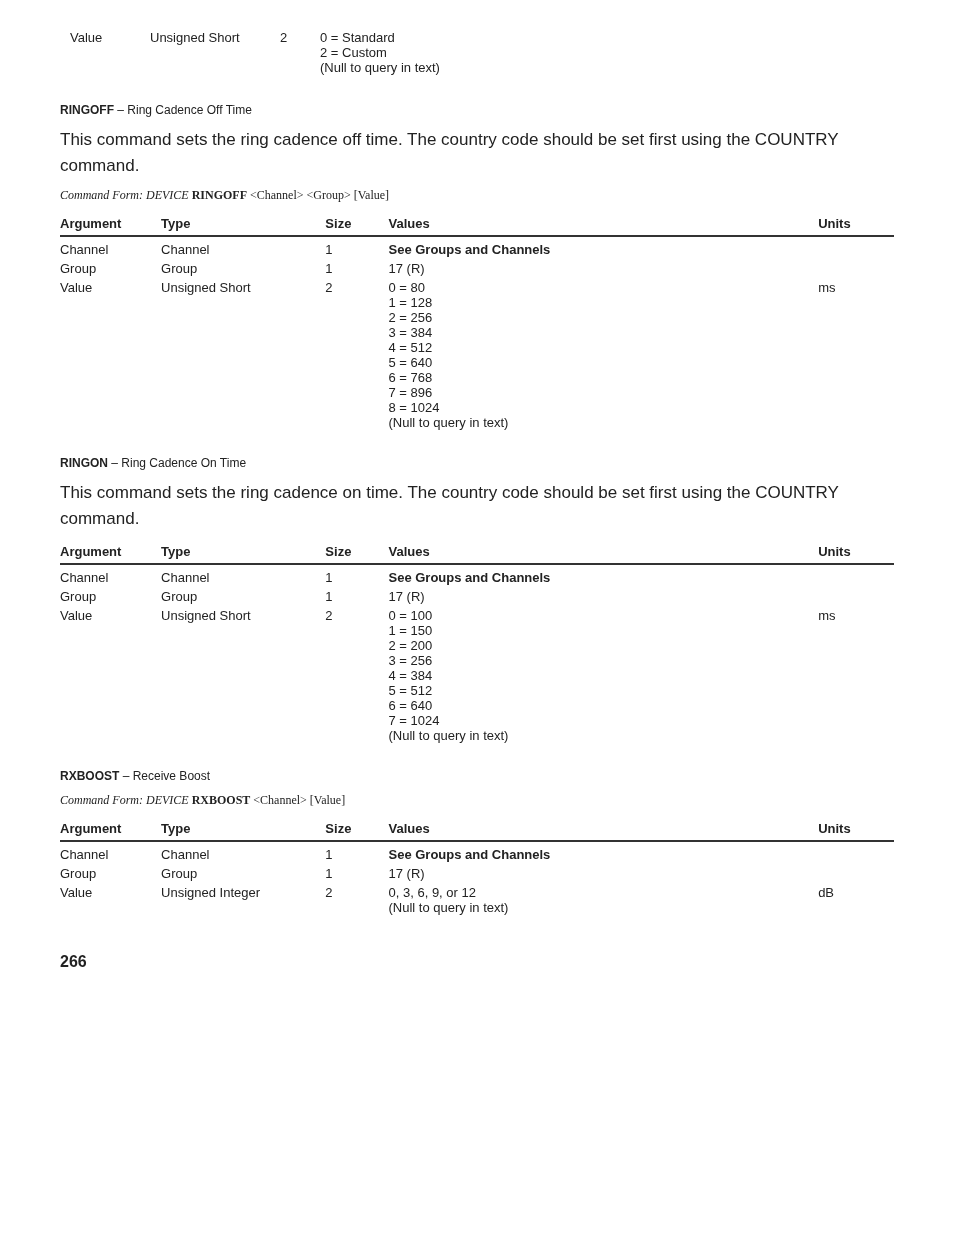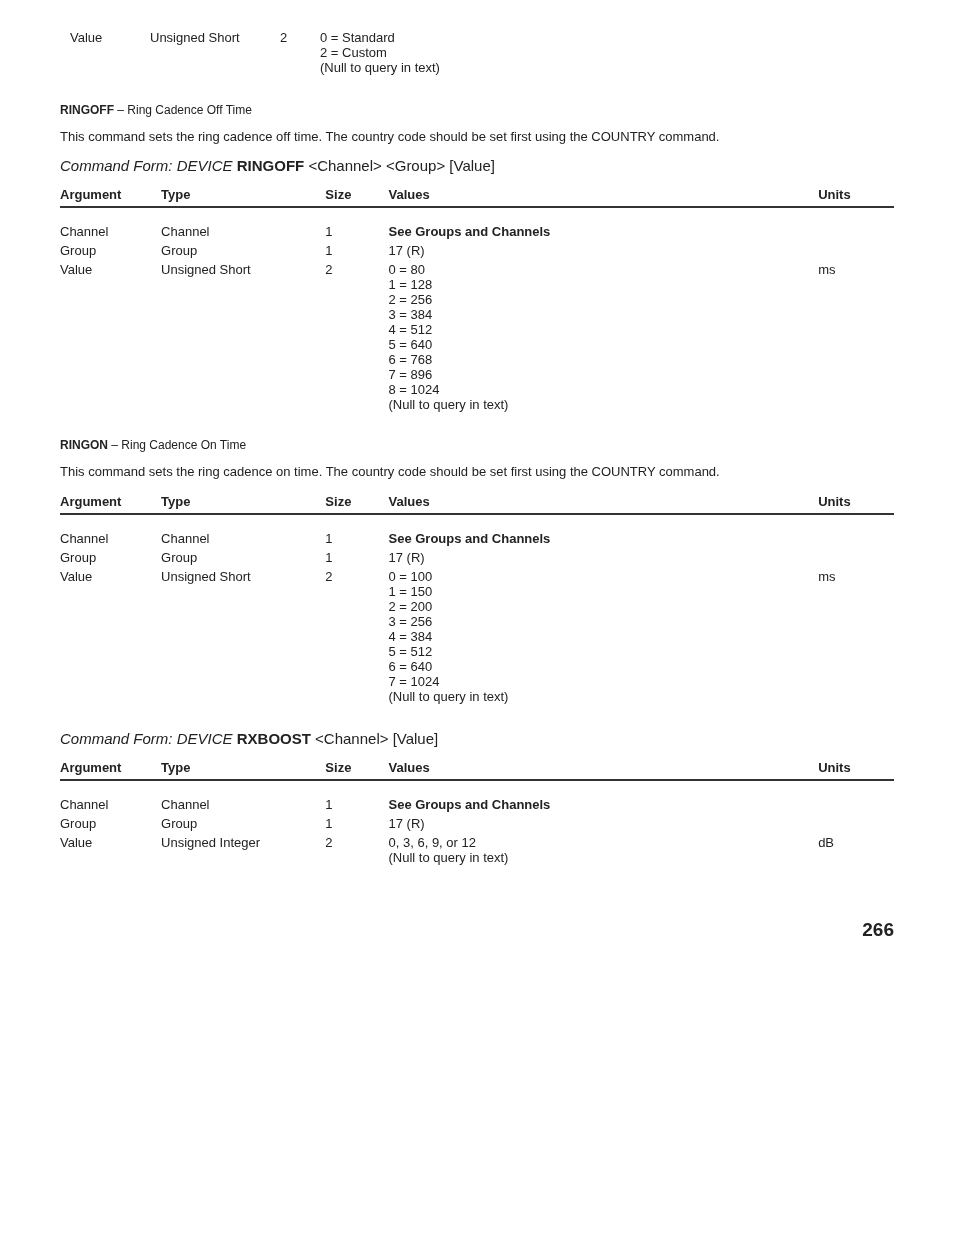--- a/index.html
+++ b/index.html
@@ -28,29 +28,30 @@
       font-size: 12px;
       font-weight: bold;
       margin-bottom: 10px;
       margin-top: 4px;
     }
     .section-title span.normal {
       font-weight: normal;
     }
 
     .description {
-      font-size: 13px;
+      font-size: 17px;
       margin-bottom: 10px;
       line-height: 1.5;
     }
 
     .command-form {
-      font-size: 15px;
+      font-size: 12px;
       margin-bottom: 10px;
       font-style: italic;
+      font-family: Liberation Serif, serif;
     }
     .command-form strong {
       font-style: normal;
       font-weight: bold;
     }
     .command-form span.not-italic {
       font-style: normal;
     }
 
     table {
@@ -66,37 +67,37 @@
       text-align: left;
       font-weight: bold;
       padding: 3px 8px 4px 0;
       font-size: 13px;
     }
     table tbody td {
       padding: 2px 8px 2px 0;
       vertical-align: top;
     }
     table tbody tr:first-child td {
-      padding-top: 16px;
+      padding-top: 5px;
     }
     .col-arg-w { width: 80px; }
     .col-type-w { width: 130px; }
     .col-size-w { width: 50px; margin-left: 15px; }
     .col-values-w { width: 340px; }
     .col-units-w { width: 60px; }
 
     .section-block {
       margin-bottom: 20px;
     }
 
     .page-number {
-      text-align: right;
-      font-weight: bold;
-      font-size: 19px;
-      margin-top: 52px;
+      text-align: left;
+      font-weight: bold;
+      font-size: 16px;
+      margin-top: 36px;
     }
   </style>
 </head>
 <body>
 
 <div class="top-value-row">
   <div class="col-arg">Value</div>
   <div class="col-type">Unsigned Short</div>
   <div class="col-size">2</div>
   <div class="col-values">
@@ -185,20 +186,23 @@
           <td>Unsigned Short</td>
           <td>2</td>
           <td>0 = 100<br>1 = 150<br>2 = 200<br>3 = 256<br>4 = 384<br>5 = 512<br>6 = 640<br>7 = 1024<br>(Null to query in text)</td>
           <td>ms</td>
         </tr>
       </tbody>
   </table>
 </div>
 
 <div class="section-block">
+  <div class="section-title">
+    <span>RXBOOST</span><span class="normal"> – Receive Boost</span>
+  </div>
   <div class="command-form">
     <span>Command Form:  DEVICE </span><strong>RXBOOST</strong><span class="not-italic"> &lt;Channel&gt;  [Value]</span>
   </div>
   <table>
     <thead>
       <tr>
         <th class="col-arg-w">Argument</th>
         <th class="col-type-w">Type</th>
         <th class="col-size-w">Size</th>
         <th class="col-values-w">Values</th>

